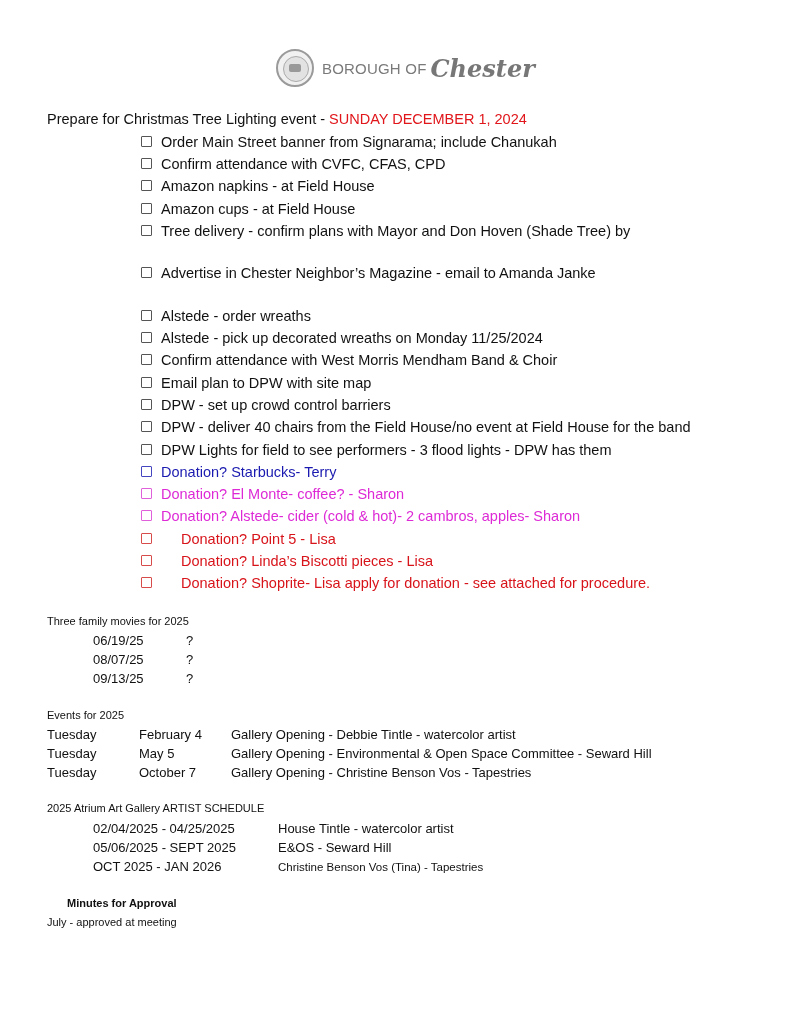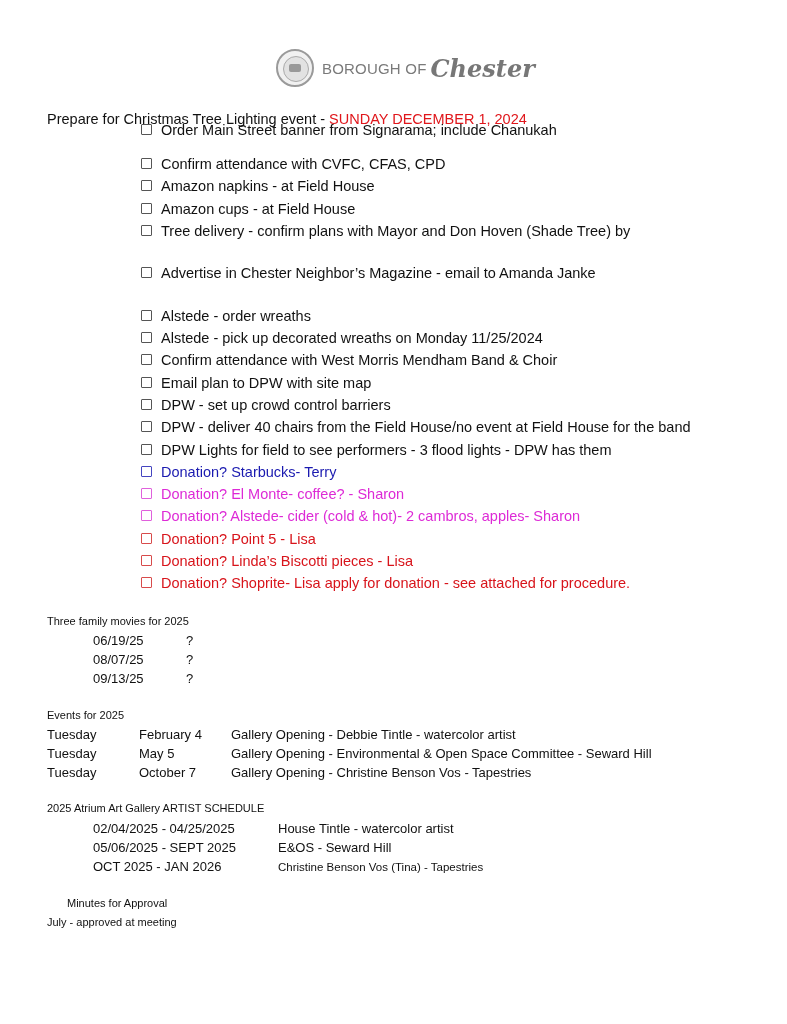--- a/index.html
+++ b/index.html
@@ -16,41 +16,41 @@
     .chester { margin-left: 4px; font-family: "DejaVu Serif", serif; font-size: 24px; color: #777;
                font-style: italic; font-weight: bold; }
     .line { position: absolute; font-size: 14.5px; line-height: 18px; white-space: nowrap; }
     .title { left: 47px; top: 110px; }
     .title .red { color: #e0161b; font-weight: normal; }
     .item { left: 141px; display: flex; align-items: flex-start; }
     .box { width: 11px; height: 11px; border: 1.5px solid #555; border-radius: 1px; margin-top: 3px;
            margin-right: 9px; flex: none; box-sizing: border-box; }
     .item.blue { color: #1a1ab0; } .item.blue .box { border-color: #4545c0; }
     .item.magenta { color: #dd2ad6; } .item.magenta .box { border-color: #e060dc; }
-    .item.red { color: #d8141b; } .item.red .box { border-color: #d84b4b; }
+    .item.red { color: #d8141b; gap: 20px; } .item.red .box { border-color: #d84b4b; }
     .wrap { display: block; }
     a.email { color: #1155cc; text-decoration: underline; }
     .sec { left: 47px; font-size: 11px; line-height: 17px; }
     .tab { position: absolute; font-size: 13px; line-height: 17px; white-space: nowrap; }
-    .bold { font-weight: normal; padding-left: 20px; }
+    .bold { font-weight: bold; padding-left: 20px; }
   </style>
 </head>
 <body>
 
 <div class="header">
   <div class="seal"></div>
   <span class="boro">BOROUGH OF</span>
   <span class="chester">Chester</span>
 </div>
 
 <div class="line title">
   <span>Prepare for Christmas Tree Lighting event - </span><span class="red">SUNDAY DECEMBER 1, 2024</span>
 </div>
 
-<div class="line item" style="top:121px">
+<div class="line item" style="top:133px">
     <span class="box"></span>
     <span>Order Main Street banner from Signarama; include Chanukah</span>
   </div>
 <div class="line item" style="top:155px">
     <span class="box"></span>
     <span>Confirm attendance with CVFC, CFAS, CPD</span>
   </div>
 <div class="line item" style="top:177px">
     <span class="box"></span>
     <span>Amazon napkins  - at Field House</span>

